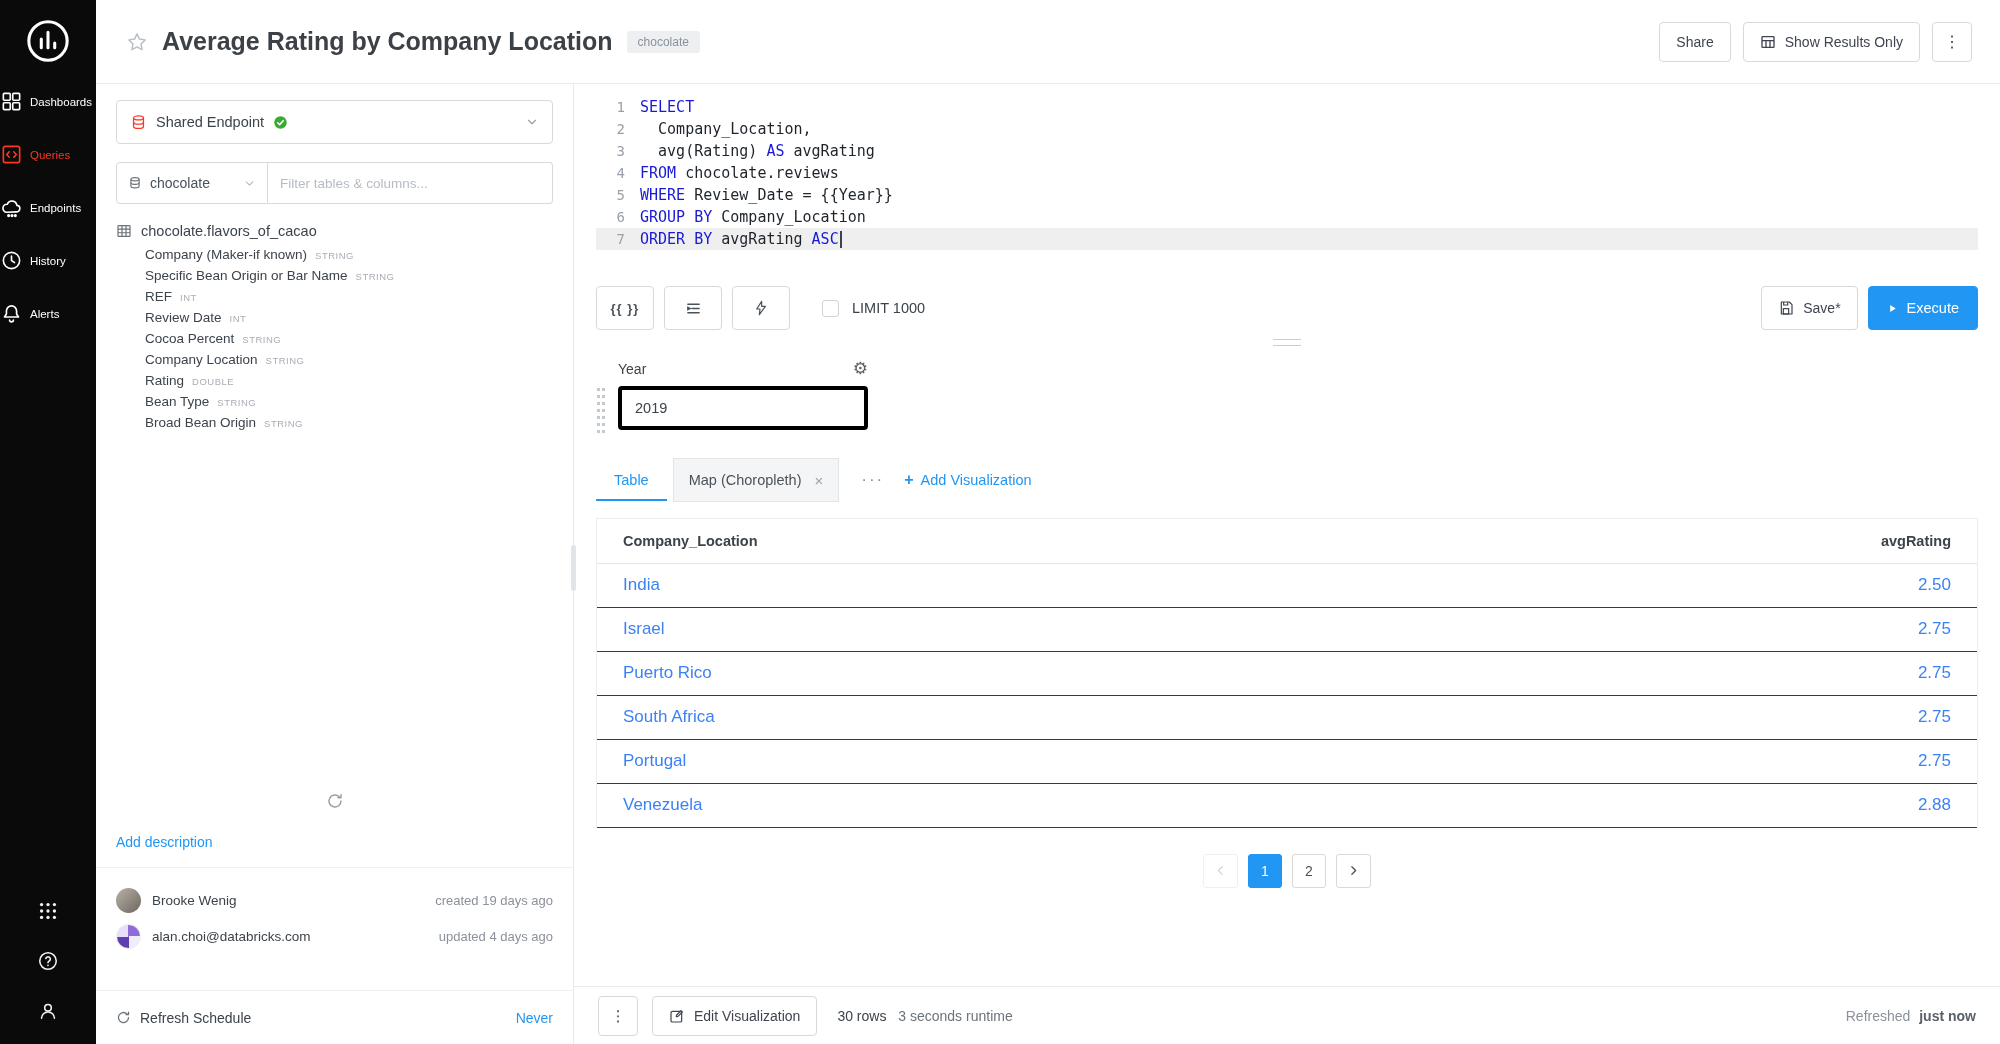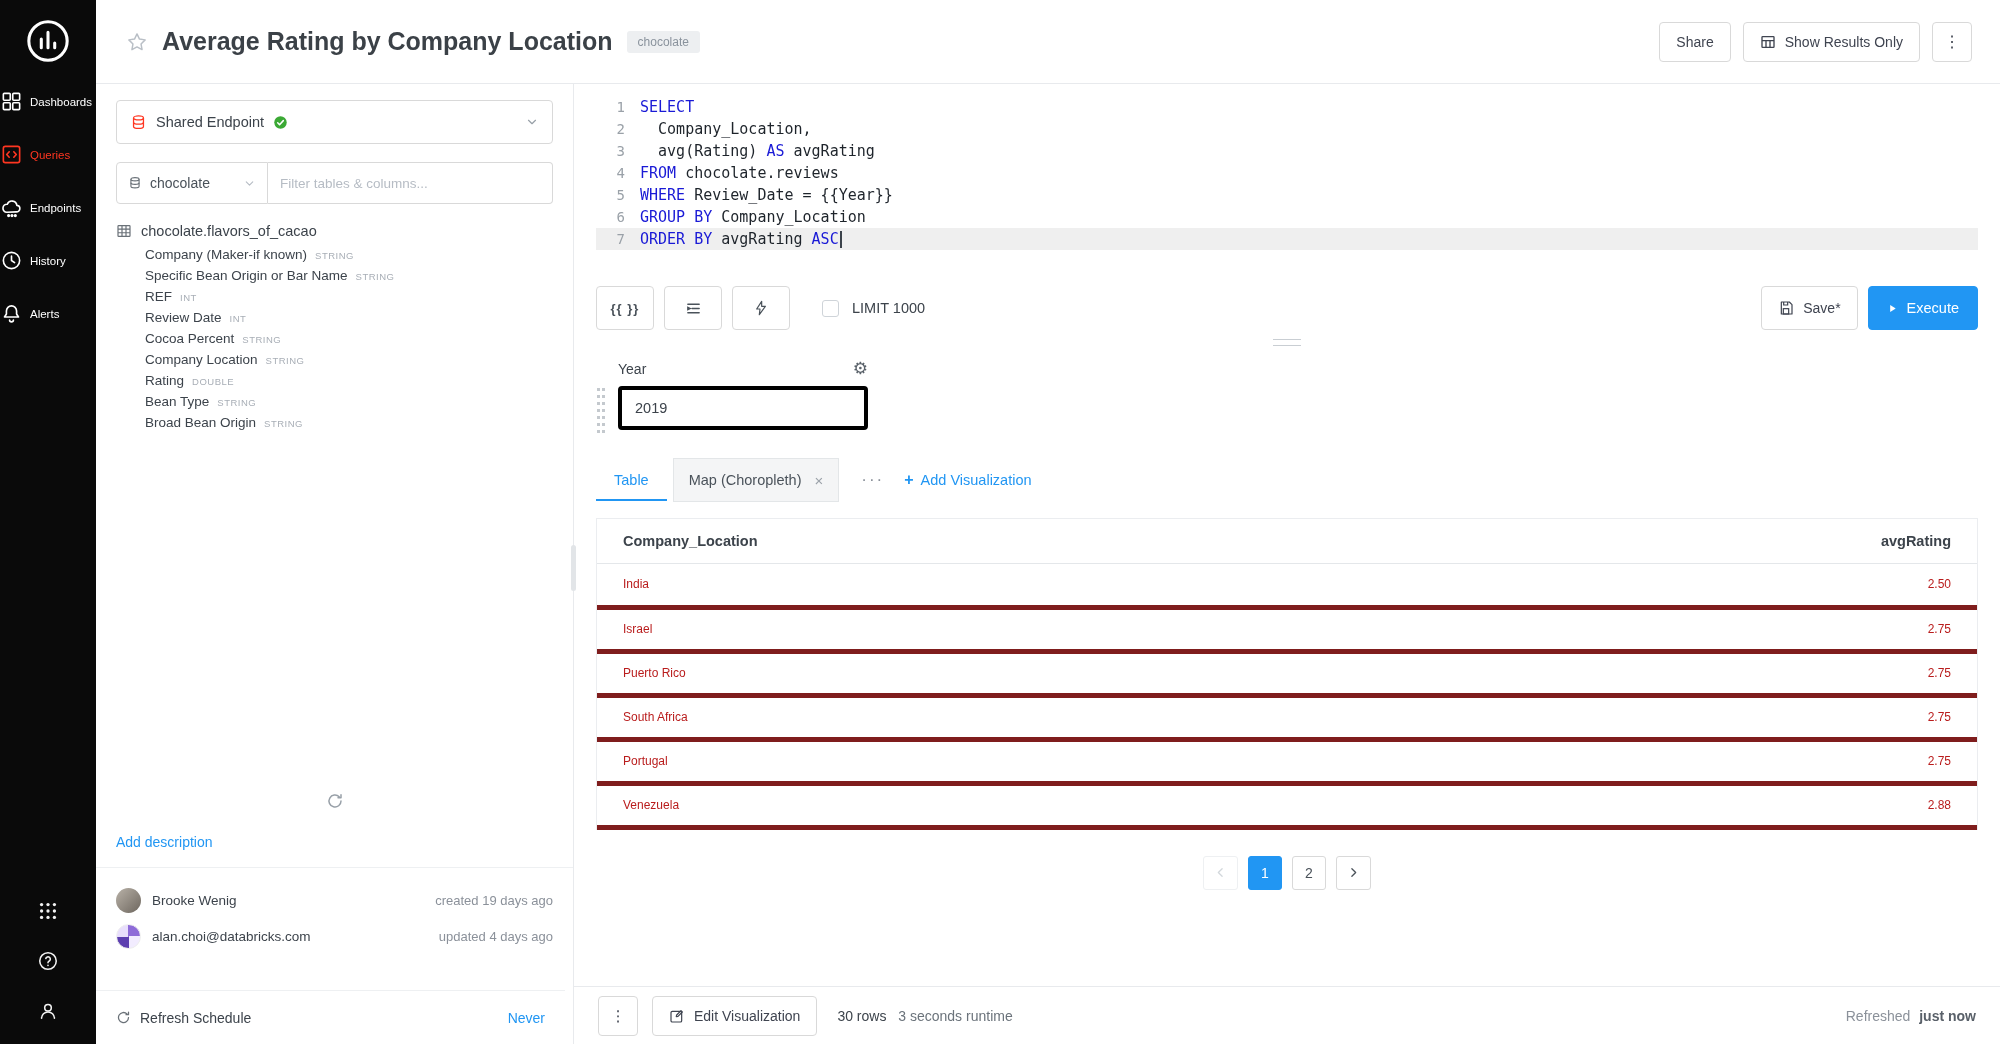--- a/index.html
+++ b/index.html
@@ -55,21 +55,21 @@
   .spinner { position: absolute; left: 50%; transform: translateX(-50%); bottom: 10px; color: #98a0a8; }
   .spinner svg { width: 18px; height: 18px; }
   .add-desc { display: inline-block; margin-top: 14px; color: #2196f3; font-size: 14px; text-decoration: none; cursor: pointer; }
   .panel-divider { border: none; border-top: 1px solid #eef0f2; margin: 16px -20px 0; }
   .authors { padding-top: 14px; }
   .author-row { display: flex; align-items: center; height: 36px; font-size: 13.5px; color: #3c434b; }
   .avatar { width: 25px; height: 25px; border-radius: 50%; margin-right: 11px; flex: none; }
   .avatar.photo { background: linear-gradient(135deg, #b9b2a8, #6d665e); }
   .avatar.identicon { background: conic-gradient(#8e6bd8 25%, #f2ecff 0 50%, #5d3fb0 0 75%, #e8defc 0); border: 1px solid #eee; }
   .author-meta { margin-left: auto; color: #8b919a; font-size: 13px; }
-  .refresh-row { position: absolute; left: 0; right: 8px; bottom: 0; height: 54px; border-top: 1px solid #eef0f2;
+  .refresh-row { position: absolute; left: 0; right: 0; bottom: 0; height: 54px; border-top: 1px solid #eef0f2;
     display: flex; align-items: center; gap: 9px; padding: 0 20px; font-size: 14px; color: #3c434b; }
   .refresh-row svg { width: 15px; height: 15px; color: #6a7178; }
   .never-link { margin-left: auto; color: #2196f3; cursor: pointer; }
   .divider-grip { position: absolute; left: 571px; top: 545px; width: 5px; height: 46px;
     background: #e2e5e8; border-radius: 3px; z-index: 5; cursor: col-resize; }
 
   
   .main { position: absolute; left: 574px; right: 0; top: 84px; bottom: 0; background: #fff; }
 
   .editor { margin: 12px 22px 0; font-family: "DejaVu Sans Mono", monospace; font-size: 15px; padding-bottom: 30px; }
@@ -110,21 +110,21 @@
     padding: 0 15px; height: 44px; font-size: 14.5px; color: #4a525a; margin-left: 6px; cursor: pointer; }
   .tab-close { color: #9aa1a8; font-size: 15px; cursor: pointer; }
   .tab-more { margin: 0 20px 0 22px; color: #8b919a; font-size: 17px; letter-spacing: 2px; cursor: pointer; }
   .tab-add { color: #2196f3; font-size: 14.5px; display: flex; align-items: center; gap: 7px; cursor: pointer; }
   .plus { font-size: 16px; font-weight: 600; }
 
   .results-table { margin: 16px 22px 0; border: 1px solid #ebedf0; border-bottom: none; }
   table { width: 100%; border-collapse: collapse; }
   th { text-align: left; height: 44px; padding: 0 26px; font-size: 14.5px; font-weight: 600;
     color: #3c434b; border-bottom: 1px solid #e4e7ea; }
-  td { height: 44px; padding: 0 26px; font-size: 12px; color: #b91c1c; border-bottom: 5px solid #7f1d1d; }
+  td { height: 44px; padding: 0 26px; font-size: 17px; color: #3b82f6; border-bottom: 1px solid #7f1d1d; }
   .num { text-align: right; }
 
   .pagination { display: flex; justify-content: center; align-items: center; gap: 10px; margin-top: 26px; }
   .page-btn { min-width: 34px; height: 34px; border-radius: 3px; border: 1px solid #d9d9d9; background: #fff;
     color: #4a525a; font-size: 14px; display: inline-flex; align-items: center; justify-content: center; padding: 0 10px; }
   .page-btn.disabled { border-color: #eef0f2; color: #d3d8dc; cursor: default; }
   .page-btn.active { background: #2196f3; border-color: #2196f3; color: #fff; }
   .page-btn svg { width: 13px; height: 13px; }
 
   .main-footer { position: absolute; left: 0; right: 0; bottom: 0; height: 58px; background: #fff;

